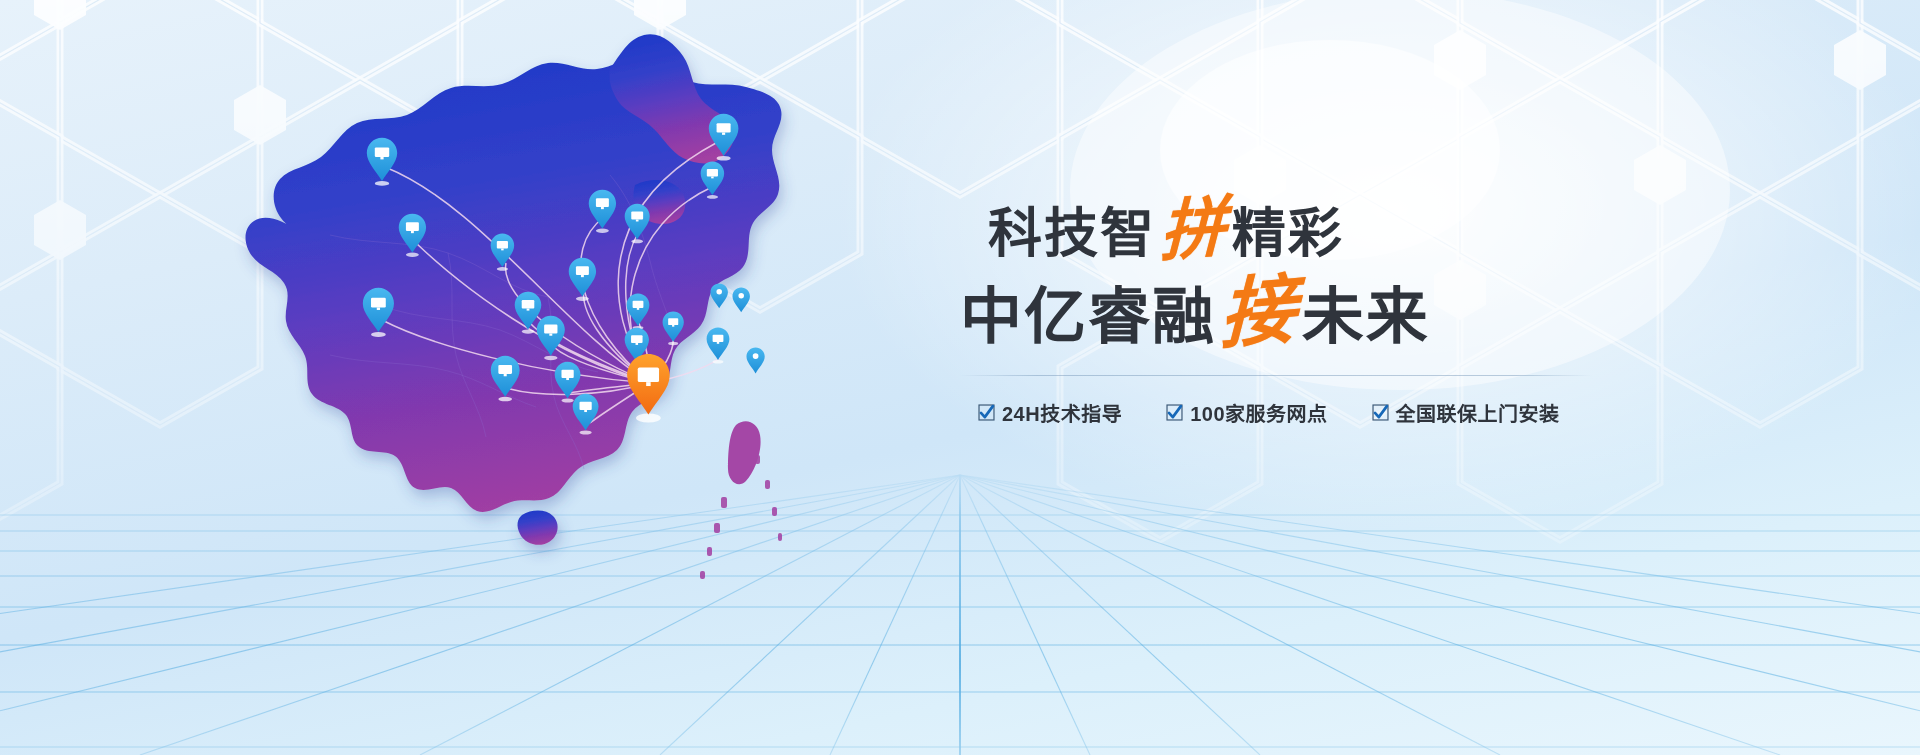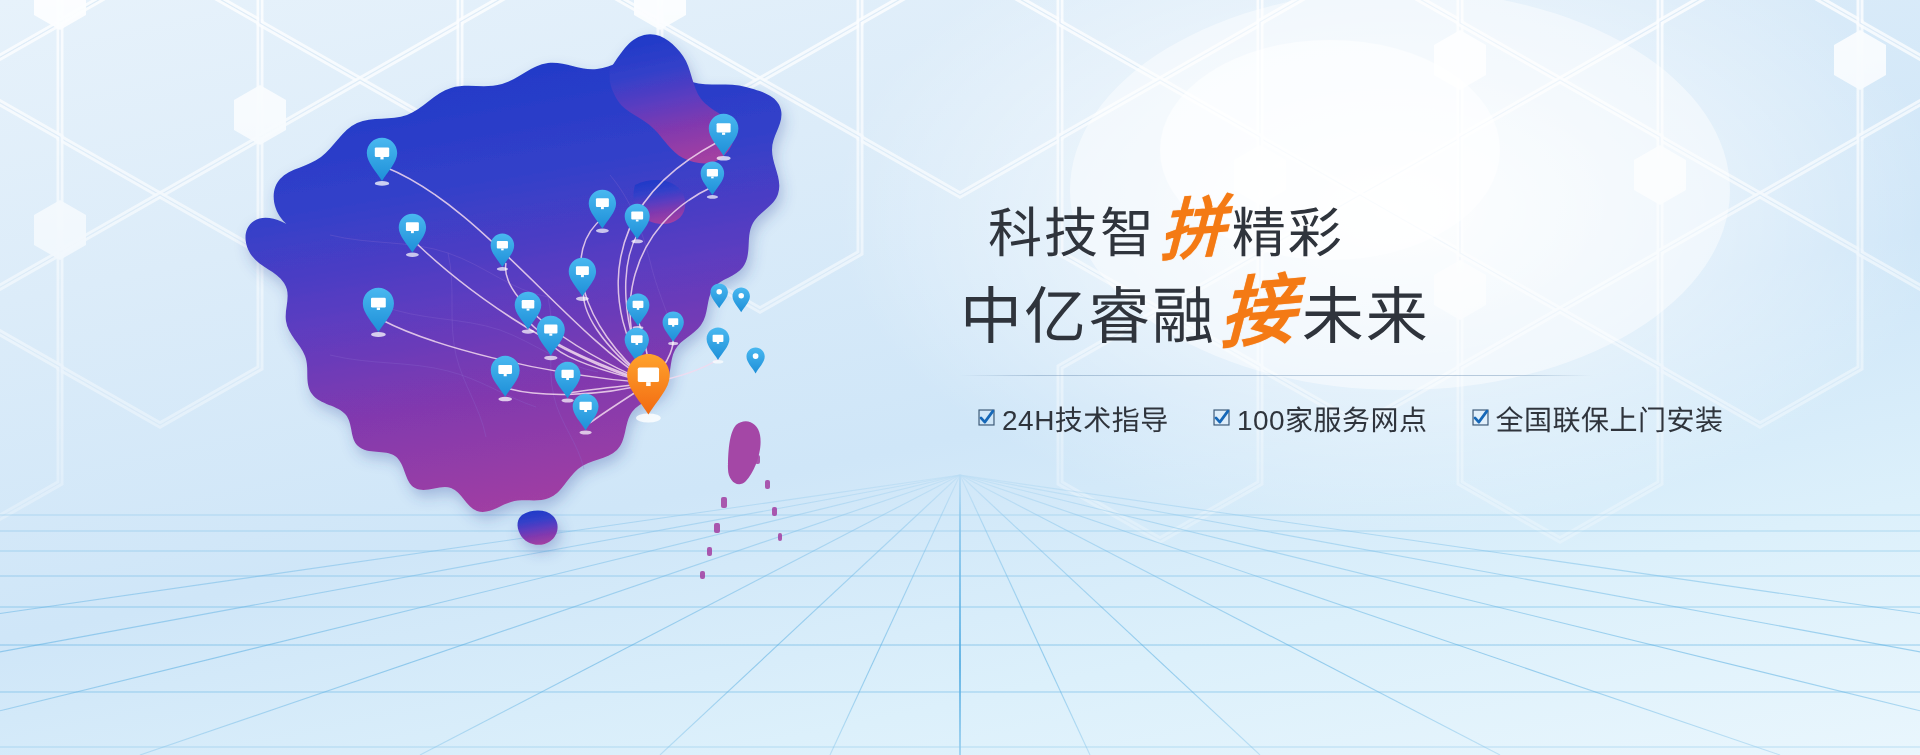--- a/index.html
+++ b/index.html
@@ -23,36 +23,36 @@
   .floor svg{width:1920px;height:300px;display:block;}
   
   .map-wrap{position:absolute;left:180px;top:25px;width:640px;height:580px;}
   .map-wrap svg{width:640px;height:580px;display:block;}
   
   .copy{position:absolute;left:960px;top:195px;width:660px;}
   .headline{margin:0;line-height:1.06;color:#2b3038;letter-spacing:2px;}
   .hl-line{display:block;white-space:nowrap;}
   .hl-line.l1{font-size:54px;padding-left:28px;}
   .hl-line.l2{font-size:62px;margin-top:8px;}
-  .hl-plain{font-family:"Liberation Sans","DejaVu Sans",sans-serif;font-weight:400;color:#2f343c;}
+  .hl-plain{font-family:"Liberation Sans","DejaVu Sans",sans-serif;font-weight:700;color:#2f343c;}
   .hl-accent{
     color:#f47a14;font-family:"Liberation Serif","DejaVu Serif",serif;
     font-weight:700;font-style:italic;
     font-size:1.22em;
     padding:0 4px;
     text-shadow:0 0 1px rgba(244,122,20,.6);
     display:inline-block;transform:rotate(-5deg) skewX(-6deg);
   }
   .rule{
     margin:22px 0 0 0;width:632px;height:1px;
     background:linear-gradient(90deg,rgba(120,150,180,.0) 0%, rgba(110,145,180,.45) 12%, rgba(110,145,180,.45) 88%, rgba(120,150,180,0) 100%);
   }
   .features{display:flex;align-items:center;gap:44px;margin-top:22px;padding-left:18px;}
   .feat{display:flex;align-items:center;gap:7px;white-space:nowrap;}
-  .feat-label{font-size:28px;color:#2f343c;letter-spacing:.5px;}
+  .feat-label{font-size:20px;color:#2f343c;letter-spacing:.5px;font-weight:bold;}
   .chk{width:17px;height:17px;flex:0 0 auto;display:block;}
 </style>
 </head>
 <body>
 
 <div class="banner">
 
   <div class="hexlayer">
     <svg viewBox="0 0 1920 755" xmlns="http://www.w3.org/2000/svg" aria-hidden="true">
       <defs>

